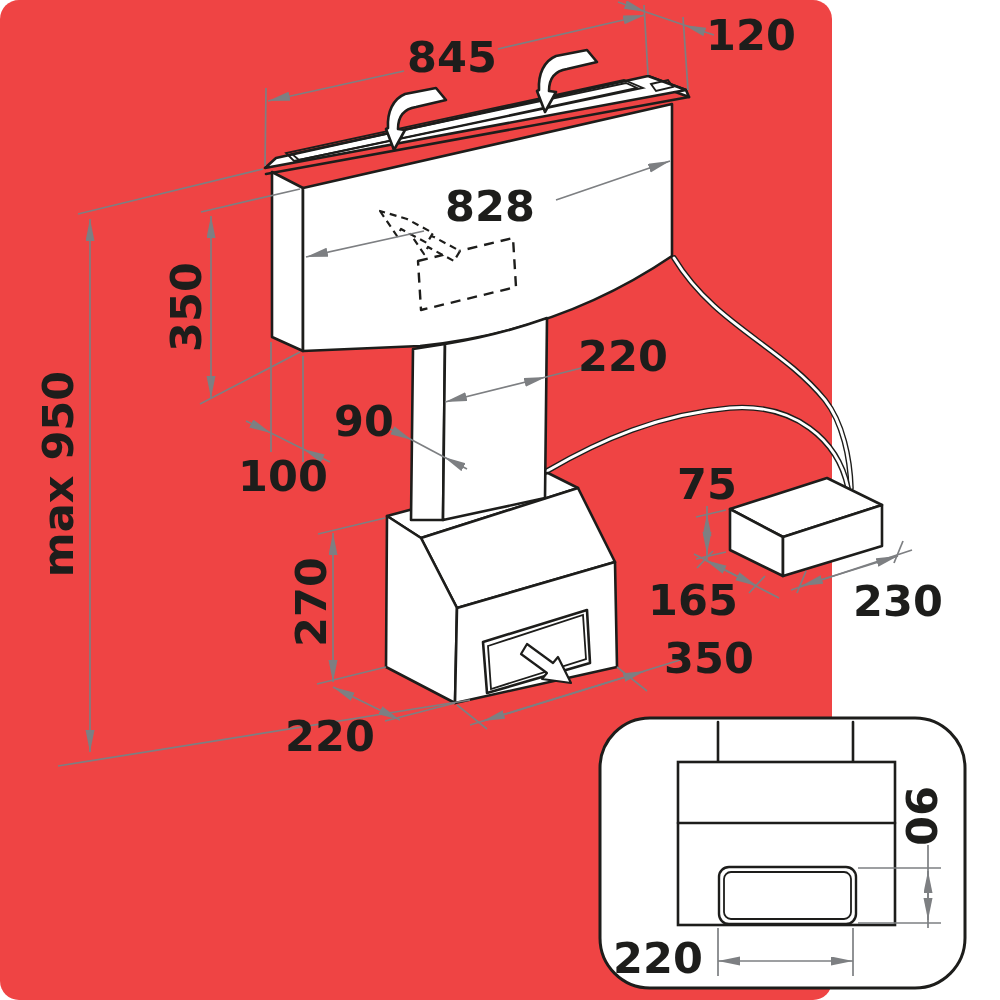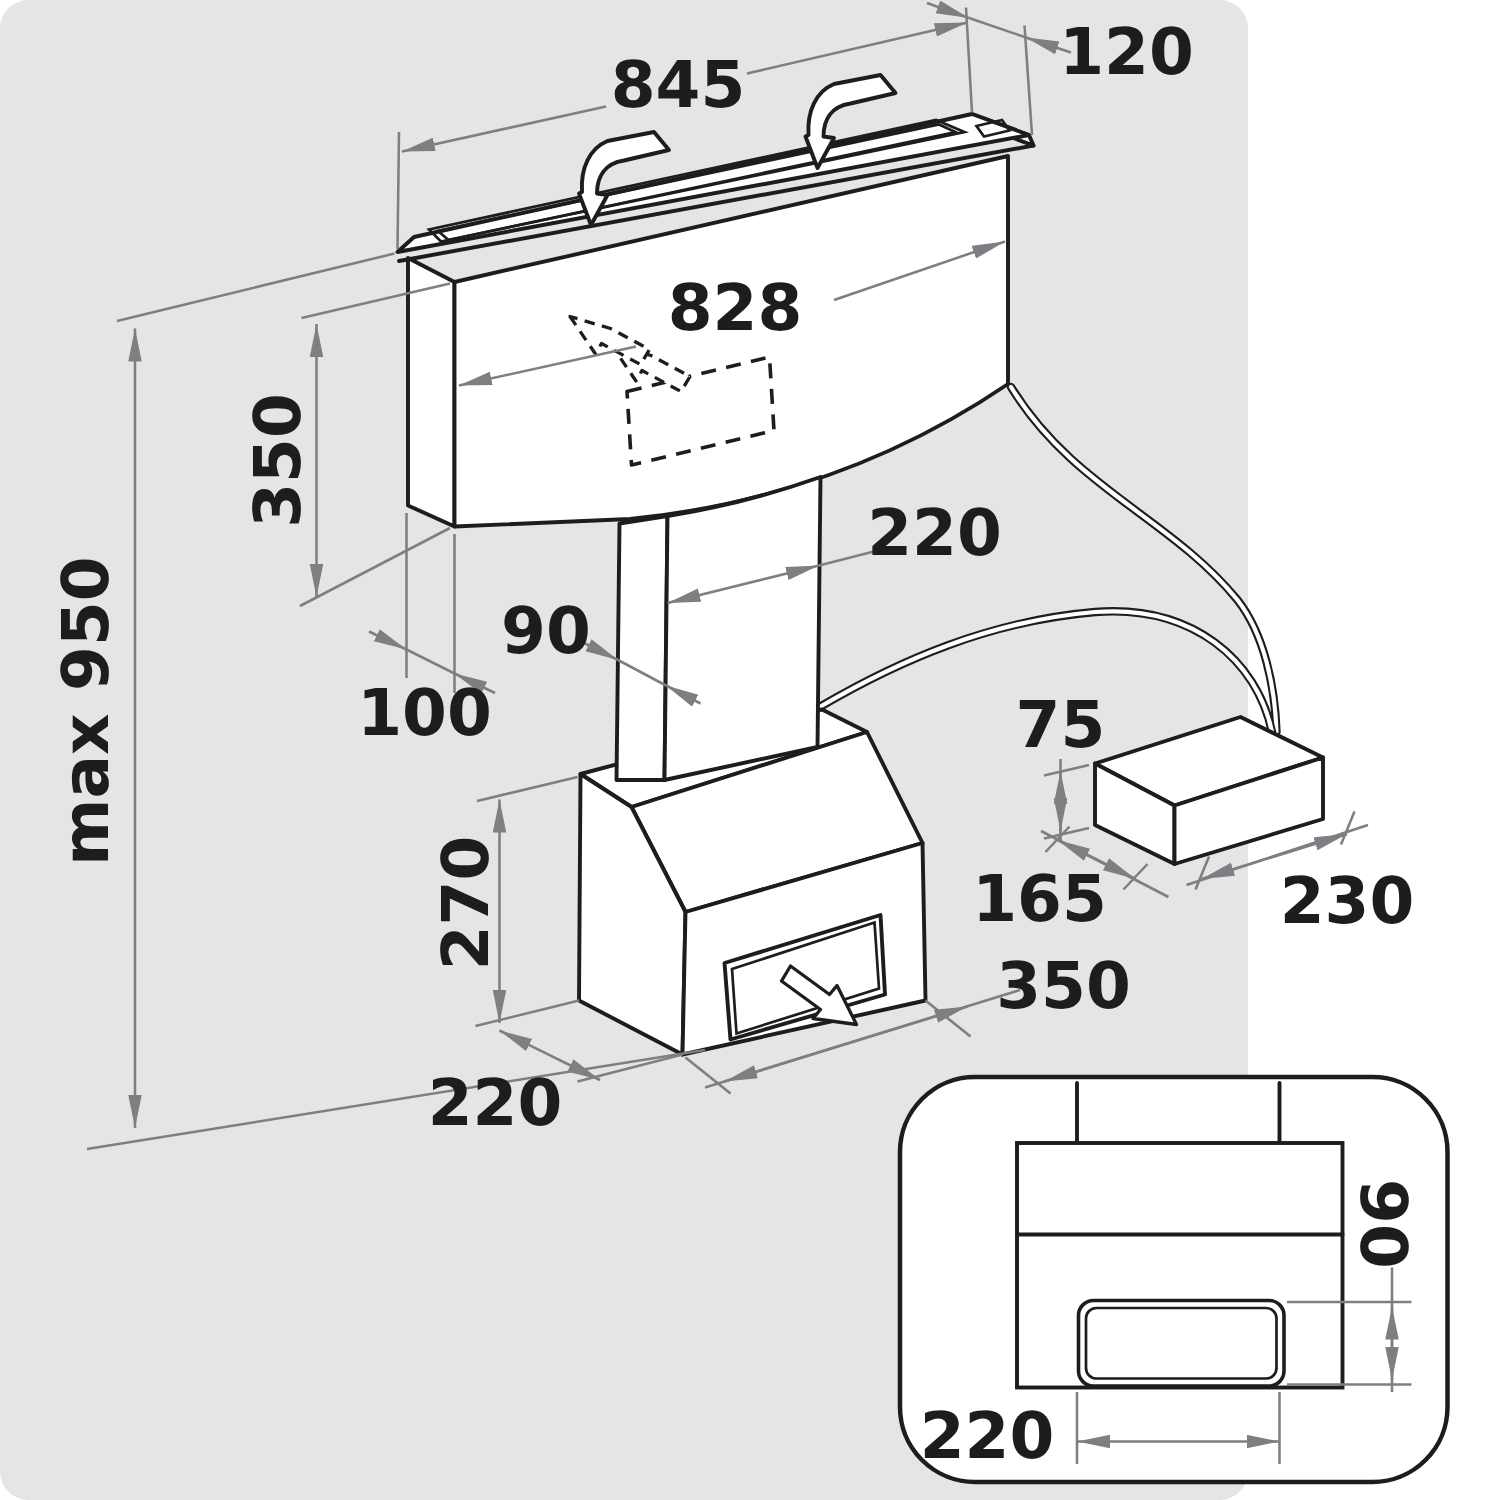--- a/index.html
+++ b/index.html
@@ -1,16 +1,16 @@
 <!DOCTYPE html>
 <html><head>
 <meta charset="utf-8">
 <style>
   html,body{margin:0;padding:0;background:#ffffff;}
-  .stage{width:832px;height:1000px;position:relative;background:#e5e5e5;border-radius:19px;}
+  .stage{width:832px;height:1000px;position:relative;background:#ef4444;border-radius:19px;}
   svg{display:block;}
   .ln{stroke:#1d1d1b;stroke-width:2.6;fill:none;stroke-linecap:round;stroke-linejoin:round;}
   .lnf{stroke:#1d1d1b;stroke-width:2.6;fill:#ffffff;stroke-linecap:round;stroke-linejoin:round;}
   .thin{stroke:#1d1d1b;stroke-width:1.8;fill:none;}
   .dim{stroke:#7d7f82;stroke-width:1.7;fill:none;stroke-linecap:butt;}
   .cable-o{stroke:#1d1d1b;stroke-width:5.6;fill:none;stroke-linecap:round;}
   .cable-i{stroke:#ffffff;stroke-width:2.8;fill:none;stroke-linecap:round;}
   .dashed{stroke:#1d1d1b;stroke-width:2.4;fill:none;stroke-dasharray:10 7;stroke-linejoin:round;}
   .dasharrow{stroke:#1d1d1b;stroke-width:2.2;fill:#ffffff;stroke-dasharray:7 5;stroke-linejoin:round;}
   text{font-family:"DejaVu Sans","Liberation Sans",sans-serif;font-weight:bold;fill:#1d1d1b;

